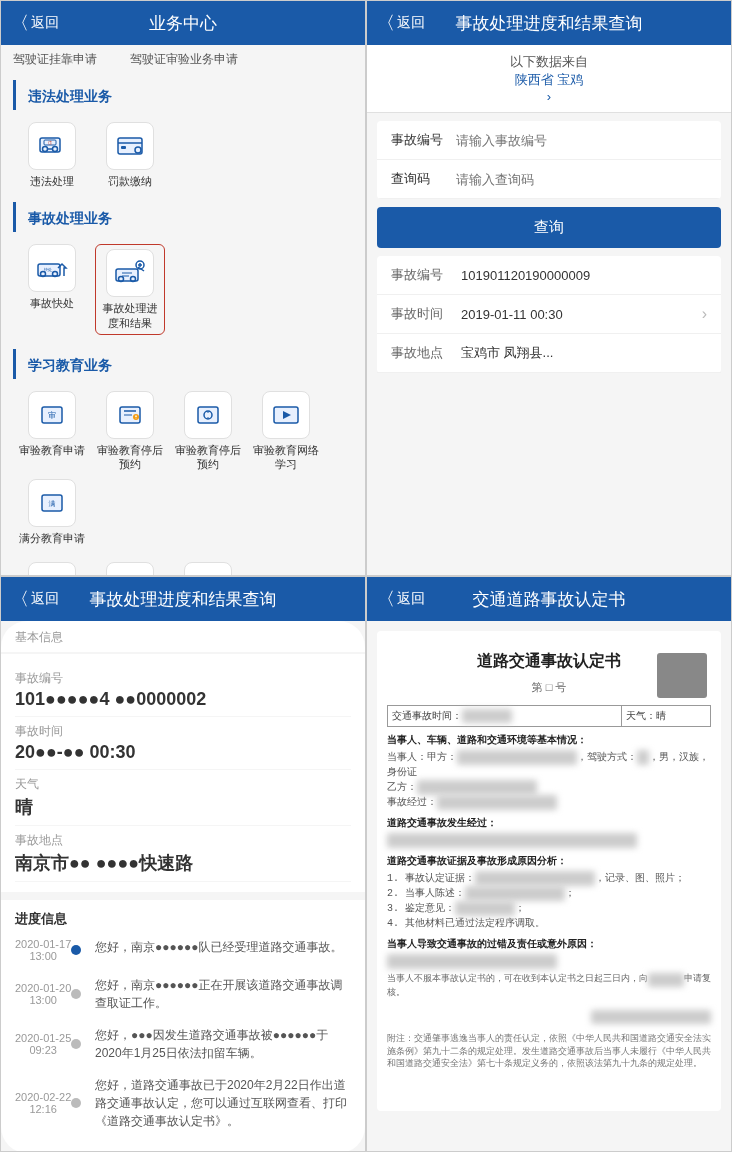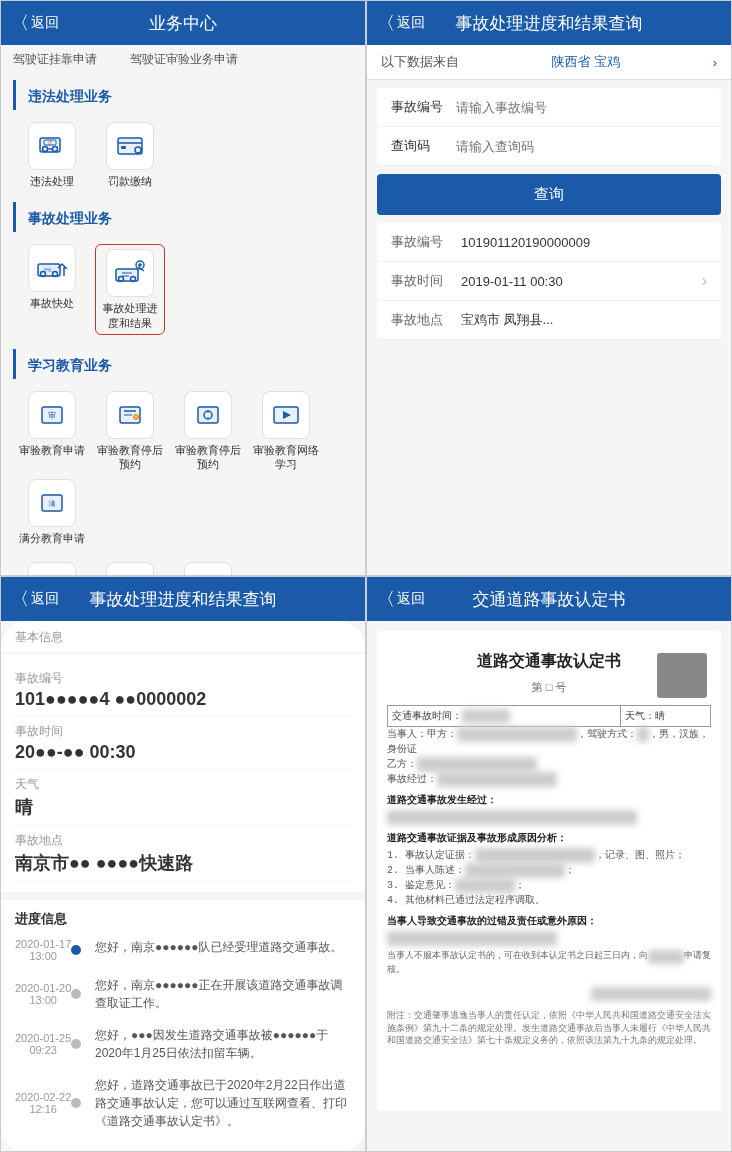--- a/index.html
+++ b/index.html
@@ -121,20 +121,21 @@
     }
     .location-bar {
       display: flex;
       justify-content: space-between;
       align-items: center;
       padding: 8px 14px;
       font-size: 13px;
       color: #555;
       border-bottom: 1px solid #e0e0e0;
       background: white;
+      flex-direction: column;
     }
     .location-bar .location-name {
       color: #1a5aa8;
       font-size: 13px;
     }
     .form-section {
       background: white;
       margin: 8px 10px;
       border-radius: 4px;
       overflow: hidden;
@@ -313,20 +314,21 @@
       text-align: center;
       font-size: 11px;
       color: #666;
       margin-bottom: 10px;
     }
     .doc-table {
       width: 100%;
       border-collapse: collapse;
       font-size: 10px;
       color: #444;
+      font-family: Liberation Mono, monospace;
     }
     .doc-table td {
       border: 1px solid #999;
       padding: 3px 4px;
       vertical-align: top;
     }
     .doc-section-title {
       font-size: 10px;
       font-weight: bold;
       color: #222;
@@ -683,20 +685,21 @@
 
         <table class="doc-table">
           <tbody>
               <tr>
             <td>交通事故时间：<span class="blurred">2019年1月</span></td>
             <td>天气：晴</td>
           </tr>
         </tbody>
           </table>
 
+        <div class="doc-section-title">当事人、车辆、道路和交通环境等基本情况：</div>
         <div class="doc-body-text">
           当事人：甲方：<span class="blurred">张某某，男，汉族，身份证</span>，驾驶方式：<span class="blurred">C1</span>，男，汉族，身份证<br>
           乙方：<span class="blurred">李某某，女，汉族，身份证</span><br>
           事故经过：<span class="blurred">在某快速路上发生碰撞事故</span>
         </div>
 
         <div class="doc-section-title">道路交通事故发生经过：</div>
         <div class="doc-body-text">
           <span class="blurred">当事人甲方驾驶车辆在快速路行驶时与乙方车辆发生碰撞</span>
         </div>

